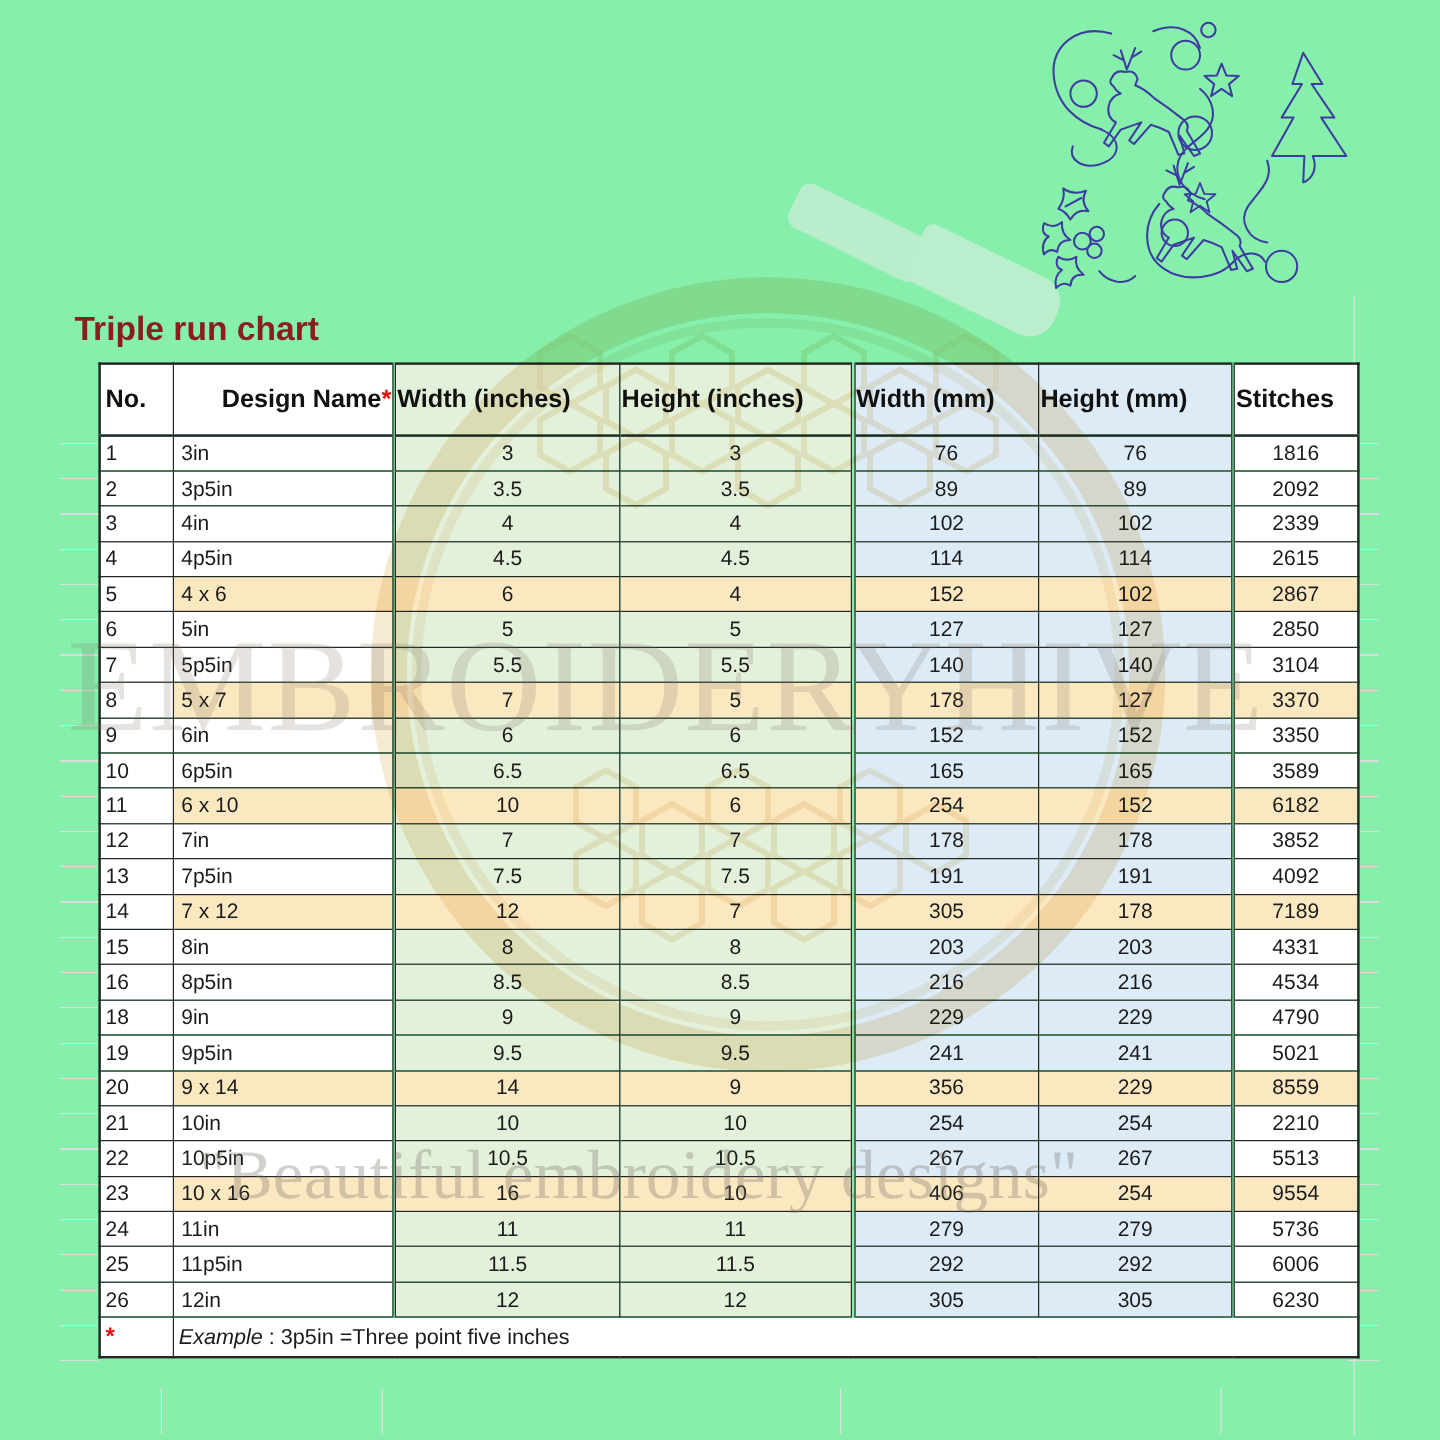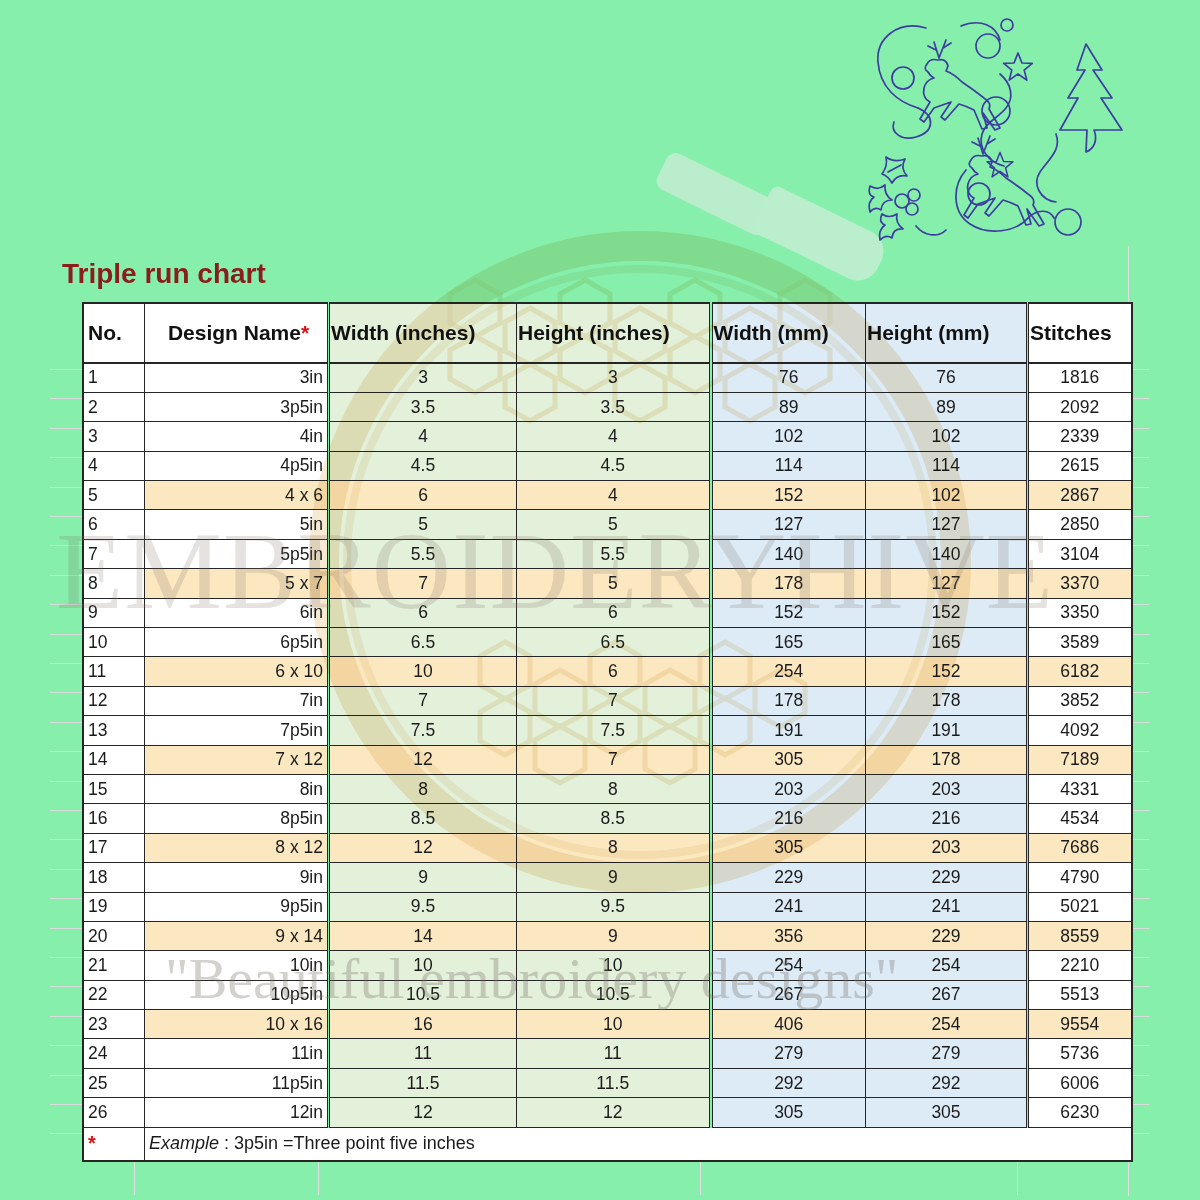--- a/index.html
+++ b/index.html
@@ -8,28 +8,28 @@
 
   
   .page-title{position:absolute;left:62px;top:258px;font-size:28px;font-weight:bold;color:#8b1d1d;letter-spacing:0;}
 
   
   .tbl-wrap{position:absolute;left:82px;top:302px;z-index:3;}
   table{border-collapse:collapse;border:2px solid #262626;table-layout:fixed;background:transparent;}
   th,td{border:1px solid #262626;overflow:hidden;white-space:nowrap;}
   thead th{height:56px;font-size:21px;font-weight:bold;color:#111;background:#fff;text-align:left;}
   th.c-no{text-align:left;padding-left:4px;}
-  th.c-name{text-align:center;padding-left:6px;}
+  th.c-name{text-align:right;padding-left:6px;}
   th.c-win,th.c-hin{background:#e3f0da;}
   th.c-wmm,th.c-hmm{background:#ddebf7;}
   thead th{border-bottom:2px solid #262626;}
   tbody tr{height:29.4px;}
   td{padding:0 4px;font-size:17.5px;color:#1b1b1b;}
   td.c-no{text-align:left;background:#fff;width:52px;}
-  td.c-name{text-align:right;padding-left:6px;background:#fff;}
+  td.c-name{text-align:left;padding-left:6px;background:#fff;}
   td.num{text-align:center;}
   td.c-win,td.c-hin{background:#e3f0da;}
   td.c-wmm,td.c-hmm{background:#ddebf7;}
   td.c-st{background:#fff;}
   tr.hl td:not(.c-no){background:#fbe8c1;}
   .c-win{border-left:3px double #262626;}
   .c-wmm{border-left:4px double #262626;}
   .c-st{border-left:3px double #262626;}
   tfoot td{height:32px;font-size:18px;background:#fff;}
   tfoot .note i{font-style:italic;}
@@ -282,29 +282,20 @@
     </tr>
           <tr>
       <td class="c-no">16</td>
       <td class="c-name">8p5in</td>
       <td class="c-win num">8.5</td>
       <td class="c-hin num">8.5</td>
       <td class="c-wmm num">216</td>
       <td class="c-hmm num">216</td>
       <td class="c-st num">4534</td>
     </tr>
-          <tr class="hl">
-      <td class="c-no">17</td>
-      <td class="c-name">8 x 12</td>
-      <td class="c-win num">12</td>
-      <td class="c-hin num">8</td>
-      <td class="c-wmm num">305</td>
-      <td class="c-hmm num">203</td>
-      <td class="c-st num">7686</td>
-    </tr>
           <tr>
       <td class="c-no">18</td>
       <td class="c-name">9in</td>
       <td class="c-win num">9</td>
       <td class="c-hin num">9</td>
       <td class="c-wmm num">229</td>
       <td class="c-hmm num">229</td>
       <td class="c-st num">4790</td>
     </tr>
           <tr>

